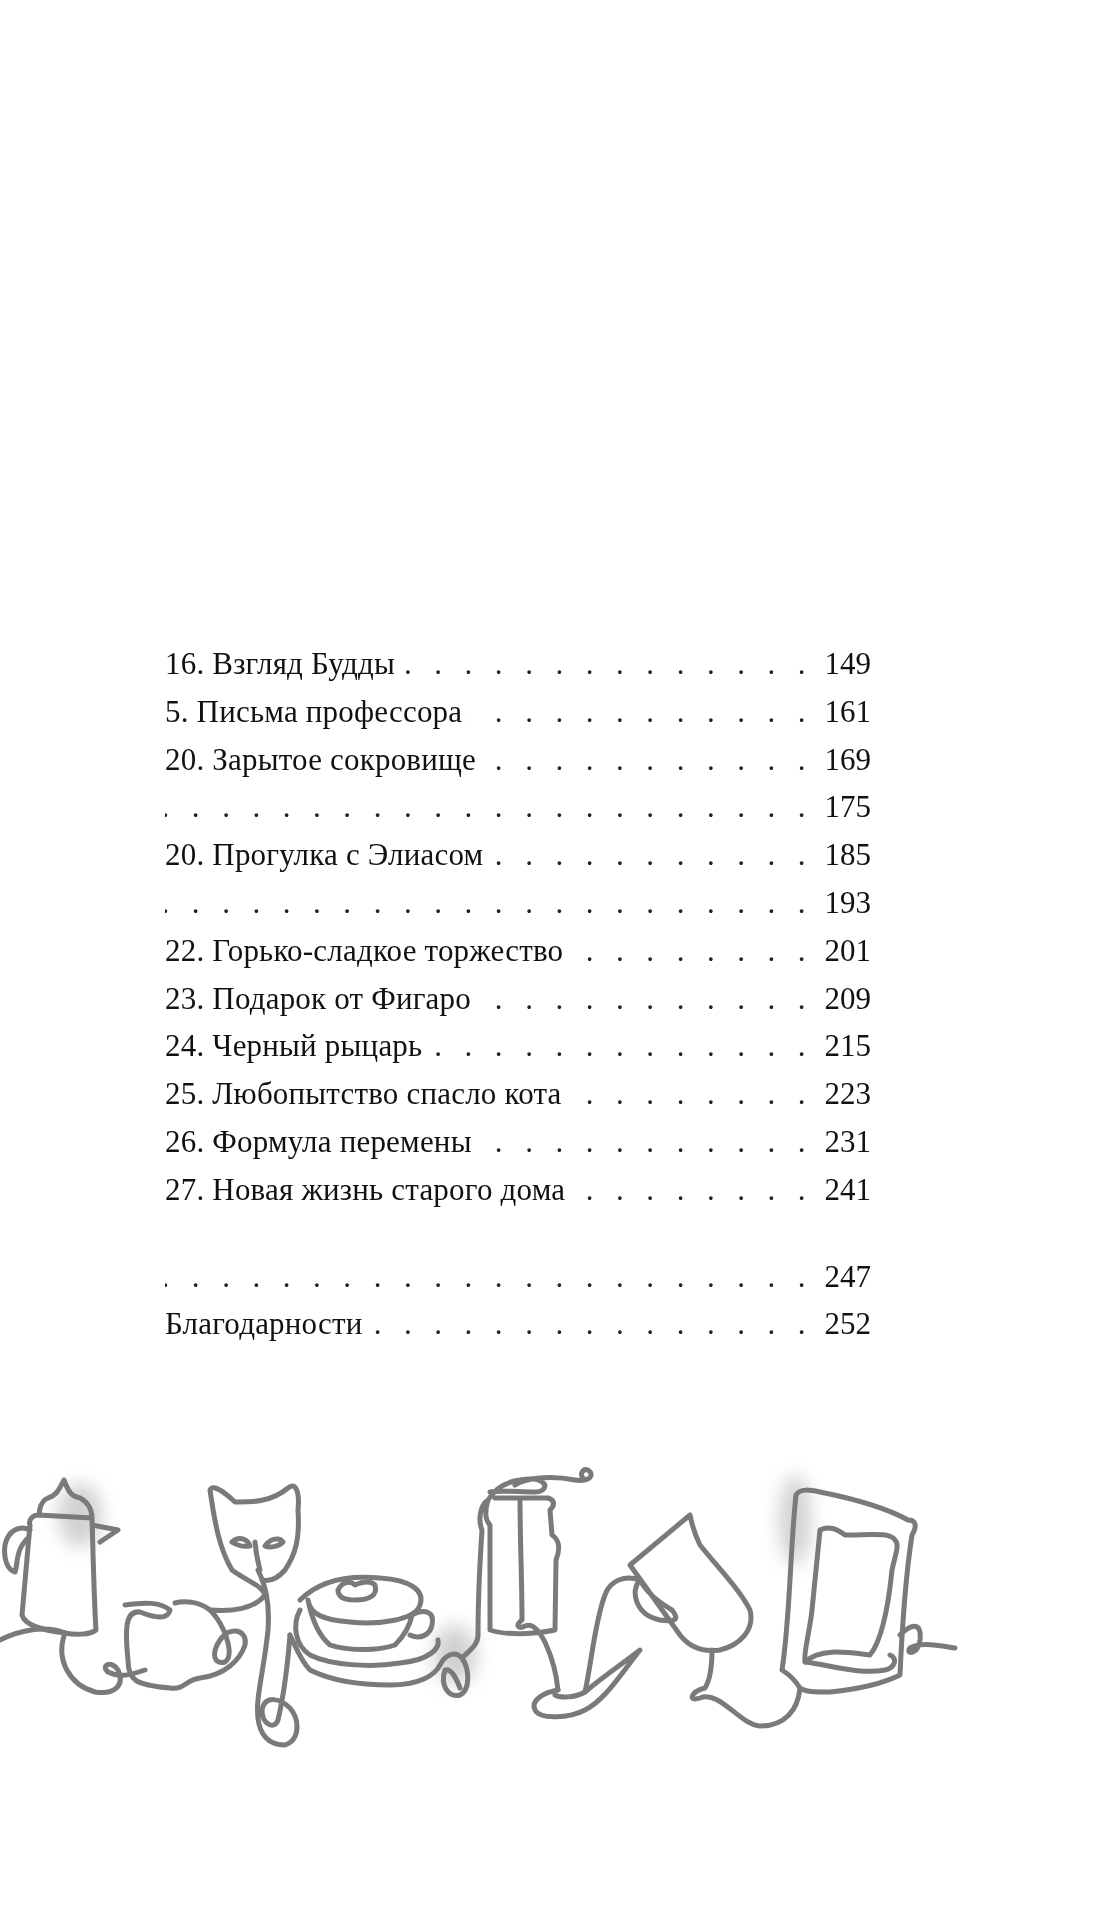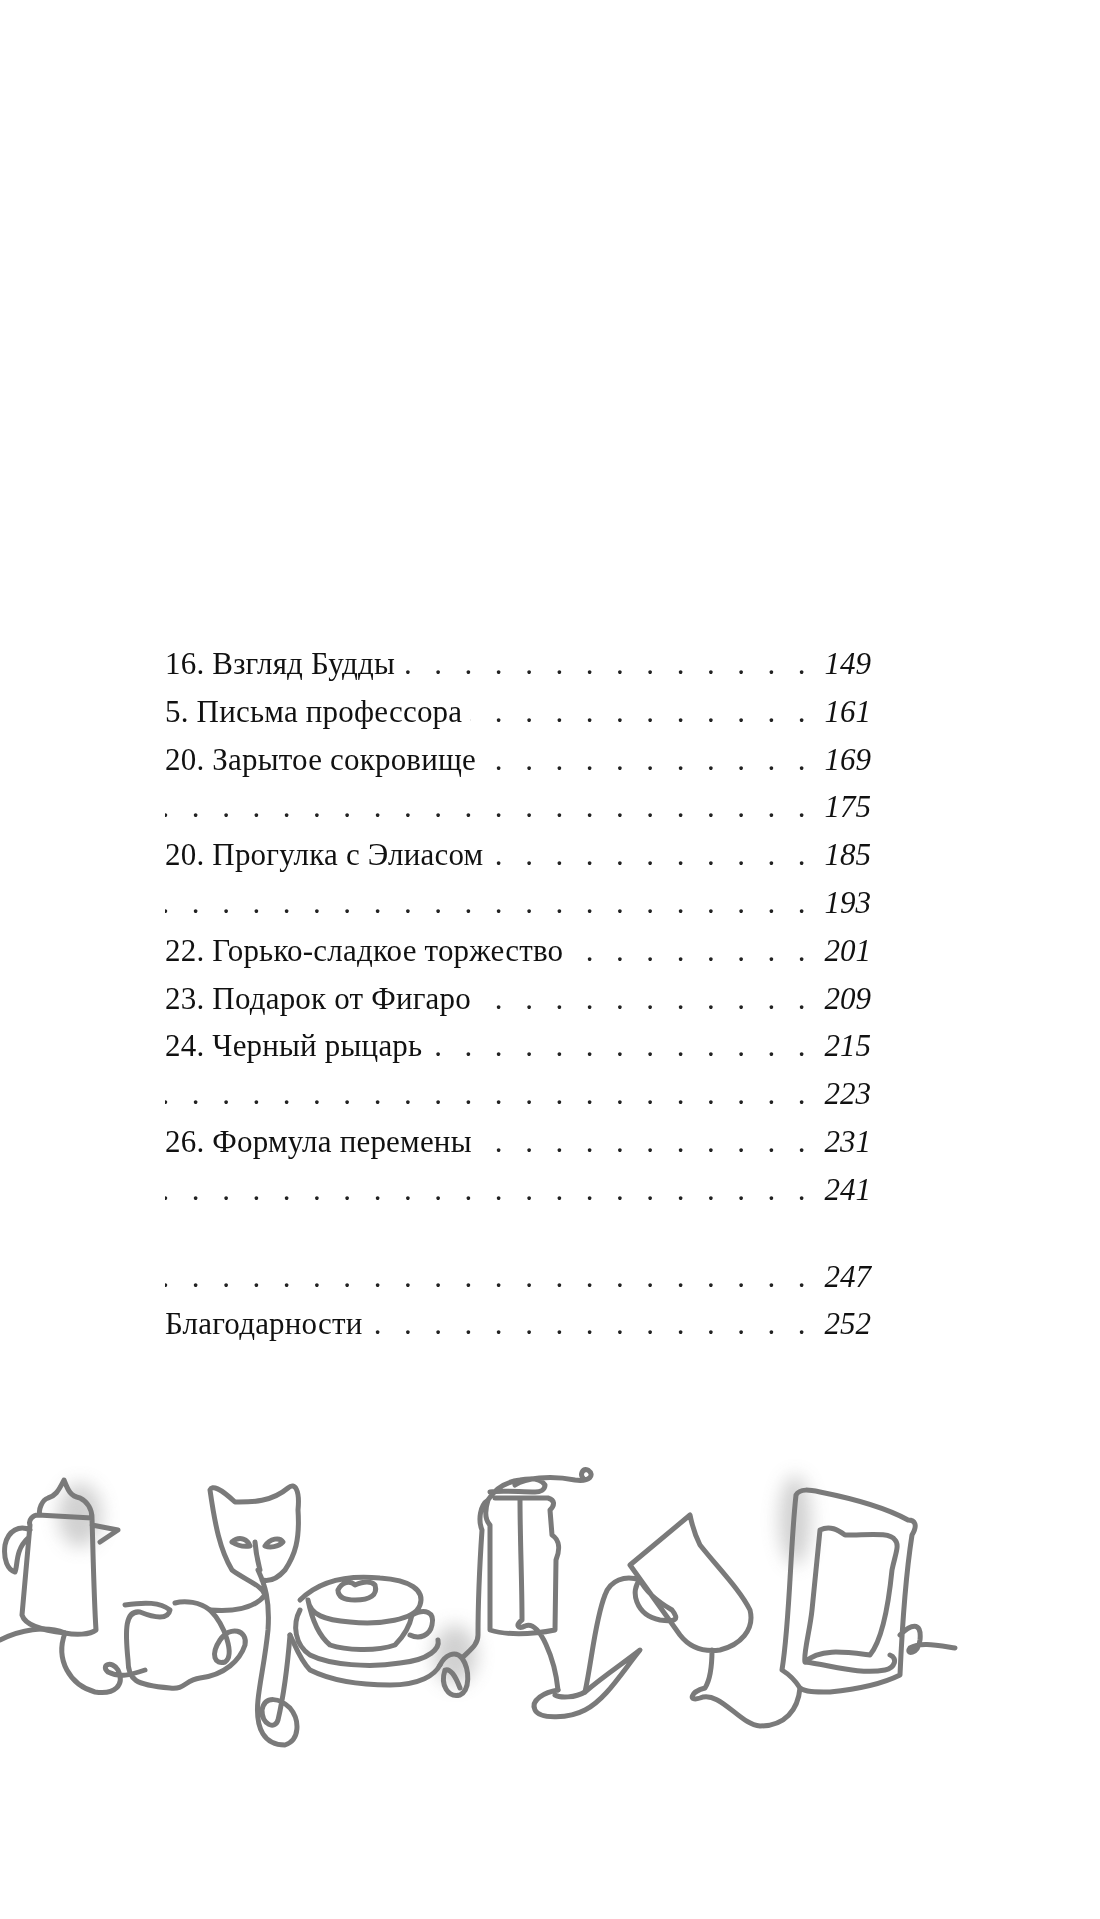--- a/index.html
+++ b/index.html
@@ -42,21 +42,20 @@
     letter-spacing: 7.4px;
     color: #222;
     text-align: right;
     direction: rtl;
   }
   .toc-page {
     flex: 0 0 auto;
     min-width: 48px;
     text-align: right;
     padding-left: 10px;
-    font-style: italic;
   }
   .toc-gap {
     height: 39px;
   }
   .illustration {
     position: absolute;
     left: 0;
     top: 1430px;
     width: 1100px;
     height: 340px;
@@ -108,29 +107,31 @@
     <span class="toc-title">23. Подарок от Фигаро</span>
     <span class="toc-leader">. . . . . . . . . . . . . . . . . . . . . . . . . . . . . . . . . . . . . . . . . .</span>
     <span class="toc-page">209</span>
   </div>
   <div class="toc-row">
     <span class="toc-title">24. Черный рыцарь</span>
     <span class="toc-leader">. . . . . . . . . . . . . . . . . . . . . . . . . . . . . . . . . . . . . . . . . .</span>
     <span class="toc-page">215</span>
   </div>
   <div class="toc-row">
+    <span class="toc-title">25. Любопытство спасло кота</span>
     <span class="toc-leader">. . . . . . . . . . . . . . . . . . . . . . . . . . . . . . . . . . . . . . . . . .</span>
     <span class="toc-page">223</span>
   </div>
   <div class="toc-row">
     <span class="toc-title">26. Формула перемены</span>
     <span class="toc-leader">. . . . . . . . . . . . . . . . . . . . . . . . . . . . . . . . . . . . . . . . . .</span>
     <span class="toc-page">231</span>
   </div>
   <div class="toc-row">
+    <span class="toc-title">27. Новая жизнь старого дома</span>
     <span class="toc-leader">. . . . . . . . . . . . . . . . . . . . . . . . . . . . . . . . . . . . . . . . . .</span>
     <span class="toc-page">241</span>
   </div>
 
   <div class="toc-gap"></div>
 
   <div class="toc-row">
     <span class="toc-leader">. . . . . . . . . . . . . . . . . . . . . . . . . . . . . . . . . . . . . . . . . .</span>
     <span class="toc-page">247</span>
   </div>

